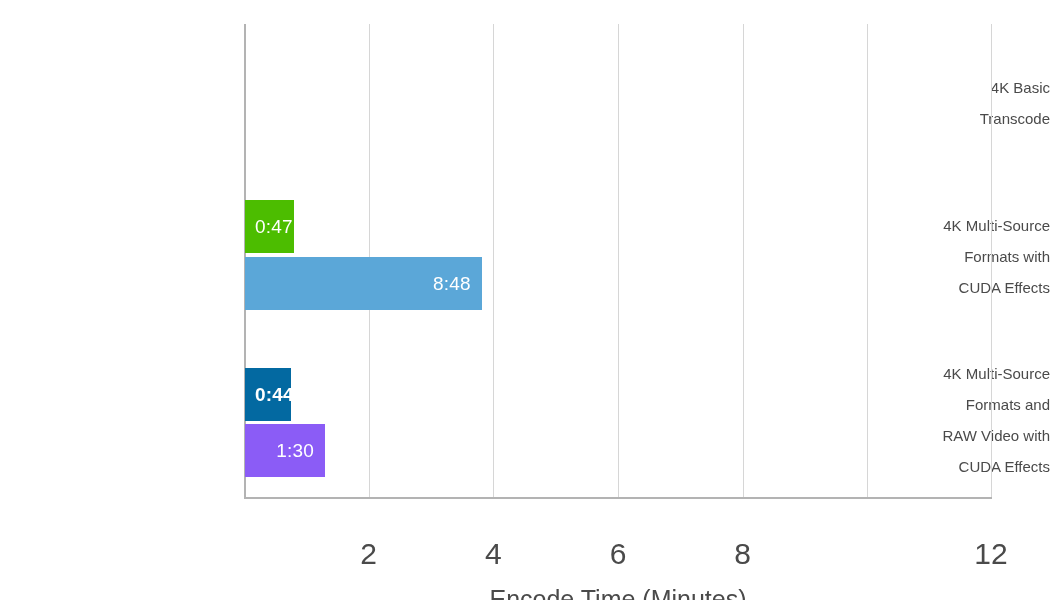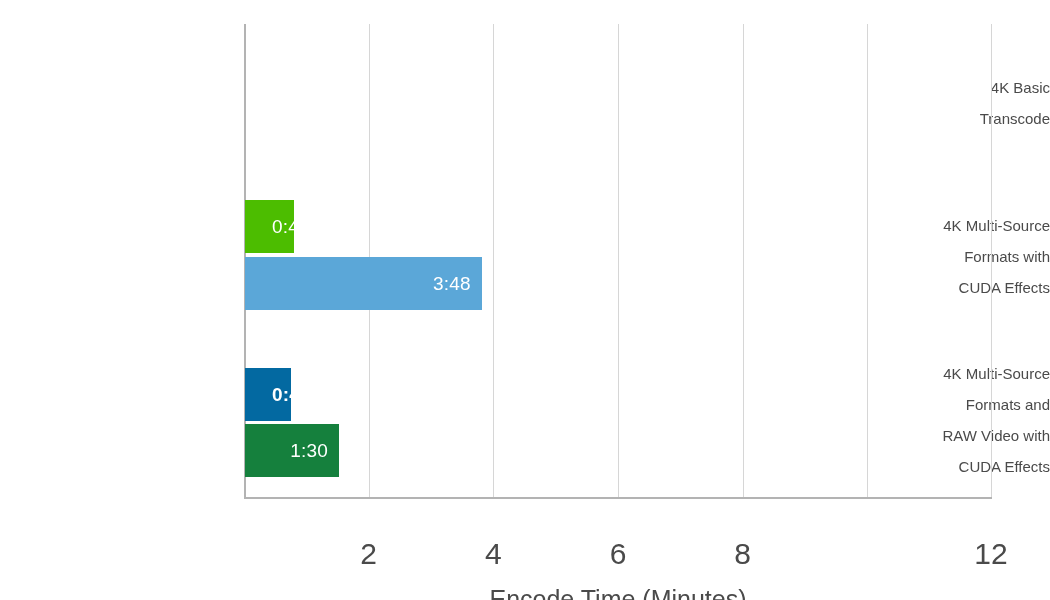--- a/index.html
+++ b/index.html
@@ -69,21 +69,21 @@
     right: 11px;
     top: 50%;
     transform: translateY(-50%);
     font-size: 19px;
     color: #ffffff;
     white-space: nowrap;
     letter-spacing: 0.2px;
   }
   .bar.inside-left .bar-value {
     right: auto;
-    left: 27px;
+    left: 10px;
   }
 
   
   .cat-label {
     position: absolute;
     right: 0px;
     width: 220px;
     text-align: right;
     font-size: 15px;
     line-height: 31px;
@@ -139,27 +139,27 @@
     <div class="gridline" style="left:374px;"></div>
     <div class="gridline" style="left:498.7px;"></div>
     <div class="gridline" style="left:623.3px;"></div>
     <div class="gridline" style="left:747px;"></div>
 
 
     <div class="bar inside-left" style="top: 176px; width: 48.8257px; background: rgb(76, 189, 0);">
       <span class="bar-value">0:47</span>
     </div>
     <div class="bar" style="top: 233px; width: 236.867px; background: rgb(91, 167, 216);">
-      <span class="bar-value">3:48</span>
+      <span class="bar-value">8:48</span>
     </div>
 
     <div class="bar inside-left" style="top: 344px; width: 45.709px; background: #0369a1; font-weight: bold;">
       <span class="bar-value">0:44</span>
     </div>
-    <div class="bar" style="top: 400px; width: 94px; background: #15803d;">
+    <div class="bar" style="top: 400px; width: 80px; background: #8b5cf6;">
       <span class="bar-value">1:30</span>
     </div>
 
     <div class="tick-label" style="left:124.7px;">2</div>
     <div class="tick-label" style="left:249.3px;">4</div>
     <div class="tick-label" style="left:374px;">6</div>
     <div class="tick-label" style="left:498.7px;">8</div>
     <div class="tick-label" style="left:747px;">12</div>
 
   </div>

